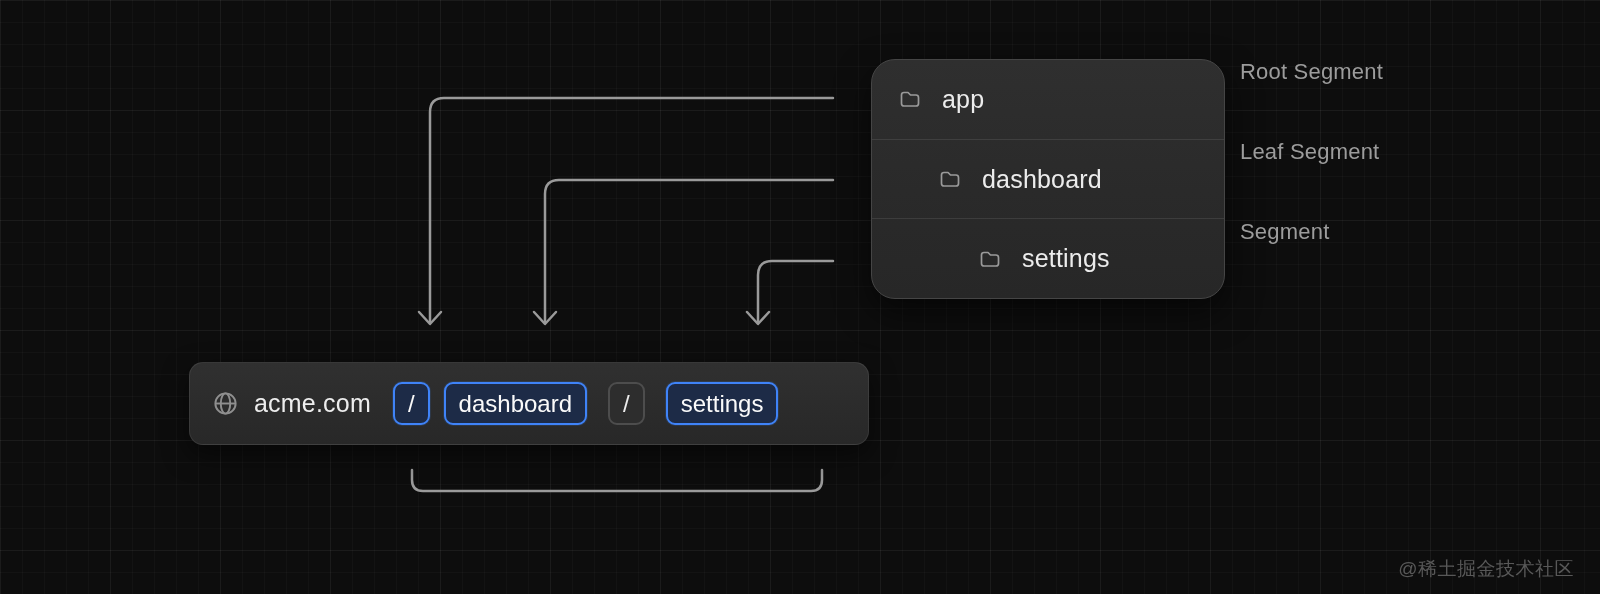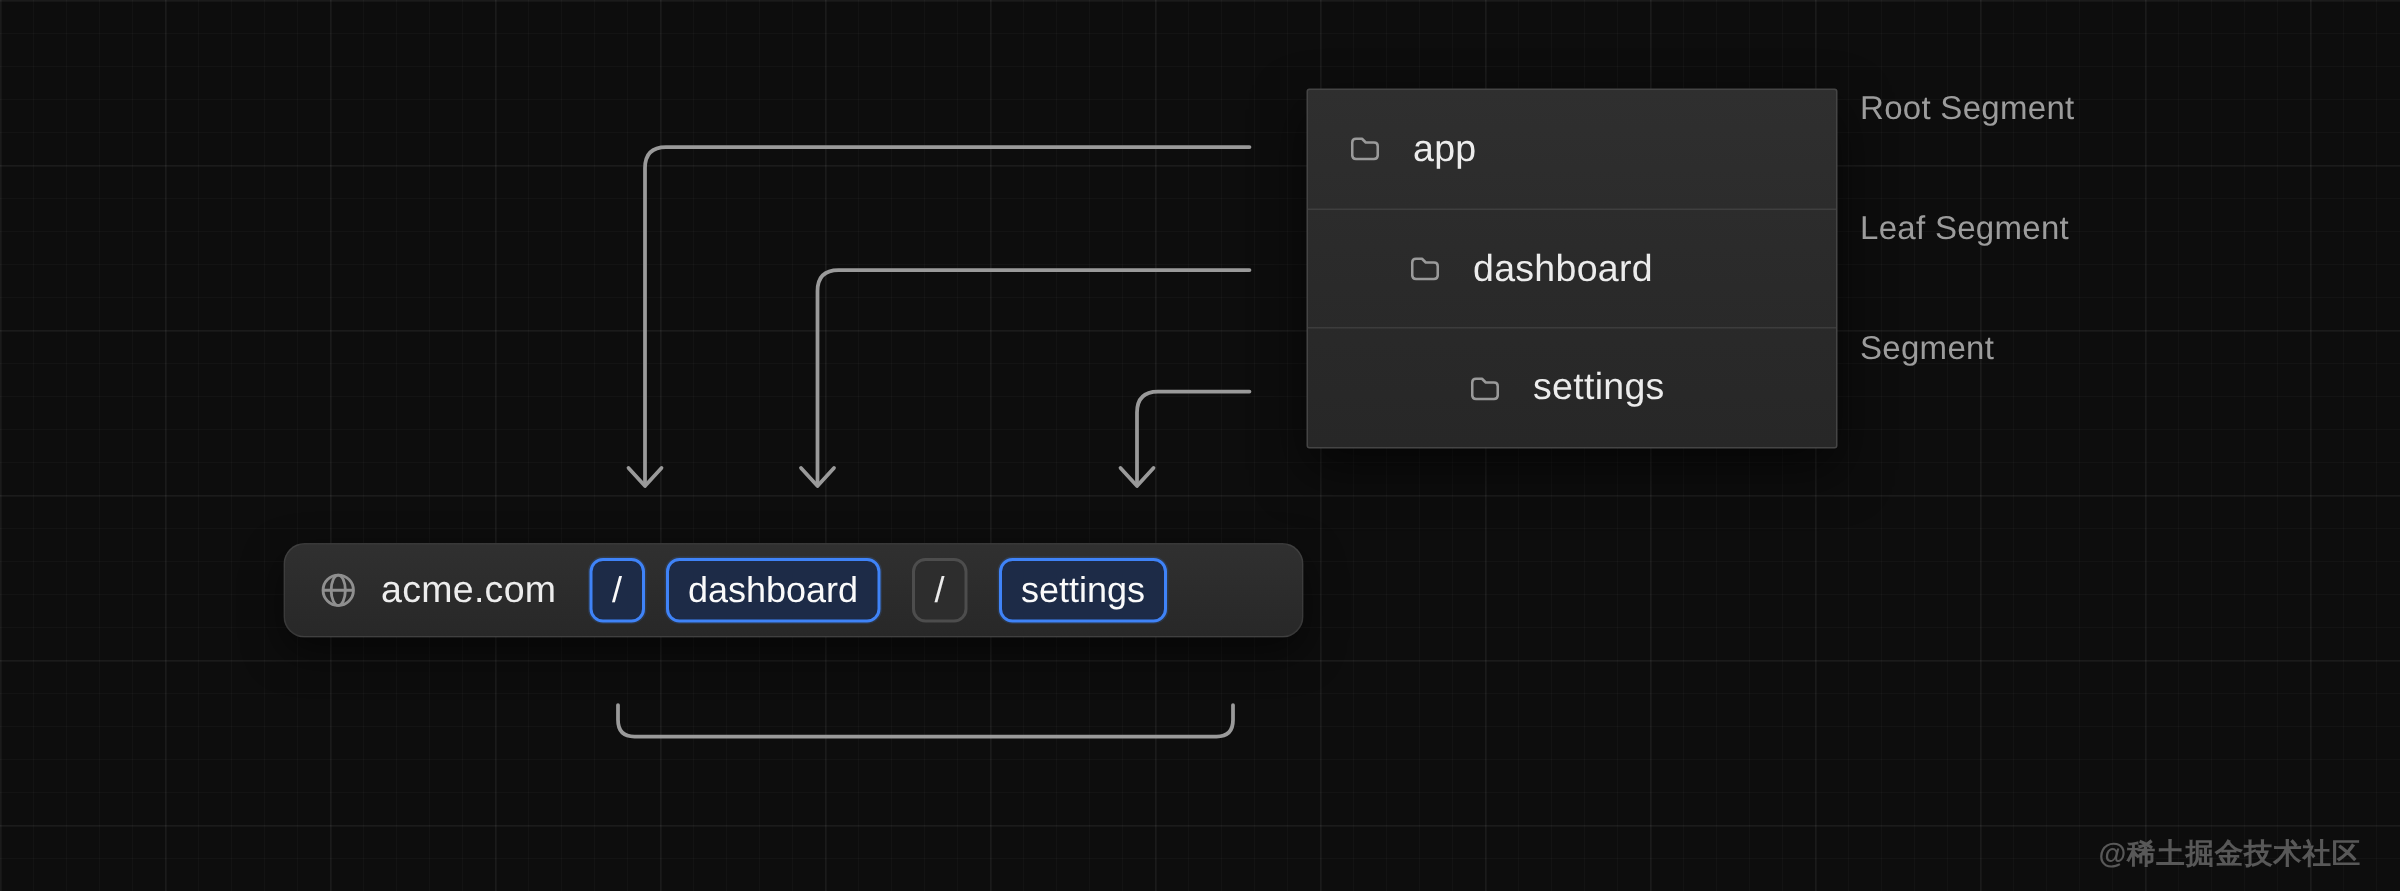--- a/index.html
+++ b/index.html
@@ -14,21 +14,21 @@
     background-size:110px 110px,110px 110px,22px 22px,22px 22px;
     font-family:"Liberation Sans", sans-serif;
     -webkit-font-smoothing:antialiased;
   }
   svg.overlay{position:absolute;left:0;top:0;width:1600px;height:594px;pointer-events:none;}
 
   
   .folder-panel{
     position:absolute;left:871px;top:59px;width:354px;height:240px;
     background:linear-gradient(180deg,#2f2f2f 0%,#2a2a2a 55%,#272727 100%);
-    border:1px solid #454545;border-radius:2px;
+    border:1px solid #454545;border-radius:24px;
     box-shadow:0 14px 34px rgba(0,0,0,0.55);
     box-sizing:border-box;
     display:flex;flex-direction:column;
   }
   .folder-row{
     flex:1 1 0;display:flex;align-items:center;
   }
   .folder-row + .folder-row{border-top:1px solid rgba(255,255,255,0.09);}
   .folder-row .ficon{display:flex;align-items:center;}
   .indent-0 .ficon{margin-left:26px;}
@@ -39,21 +39,21 @@
   
   .annotations{
     position:absolute;left:1240px;top:59px;width:300px;height:240px;
     display:flex;flex-direction:column;
   }
   .annotation-row{flex:1 1 0;display:flex;align-items:flex-start;}
   .annotation-text{color:#9c9c9c;font-size:22px;letter-spacing:0.2px;}
 
   
   .url-bar{
-    position:absolute;left:189px;top:362px;width:680px;height:63px;
+    position:absolute;left:189px;top:362px;width:680px;height:83px;
     background:linear-gradient(180deg,#303030 0%,#2b2b2b 60%,#282828 100%);
     border:1px solid rgba(255,255,255,0.08);
     border-radius:14px;box-sizing:border-box;
     box-shadow:0 10px 26px rgba(0,0,0,0.5);
     display:flex;align-items:center;padding:0 20px 0 22px;
   }
   .domain-text{margin-left:15px;color:#ededed;font-size:25px;letter-spacing:0.2px;}
   .seg-pill{
     box-sizing:border-box;height:43px;display:flex;align-items:center;
     padding:0 13px;border-radius:9px;font-size:24px;line-height:1;
@@ -65,21 +65,21 @@
   .seg-gray{border:2px solid #4d4d4d;background:#2d2d2d;color:#ececec;}
   .gap-a{margin-left:22px;} .gap-b{margin-left:14px;} .gap-c{margin-left:21px;}
 
   
   .url-path-caption{
     position:absolute;left:412px;top:499px;width:410px;
     text-align:center;color:#9a9a9a;font-size:21px;letter-spacing:0.3px;
   }
   .watermark{
     position:absolute;right:26px;bottom:12px;
-    color:#585858;font-size:19px;letter-spacing:0.5px;font-weight:bold;
+    color:#585858;font-size:19px;letter-spacing:0.5px;
   }
 </style>
 </head>
 <body>
 
 <div class="canvas">
 
   <svg class="overlay" viewBox="0 0 1600 594">
     <g fill="none" stroke="#9a9a9a" stroke-width="2.5" stroke-linecap="round" stroke-linejoin="round">
 

